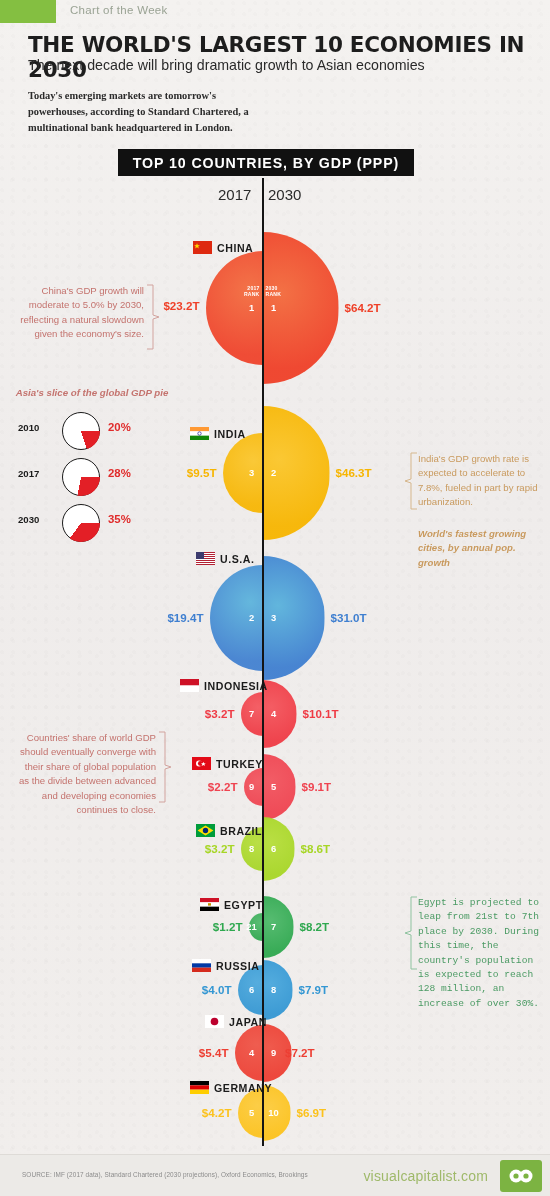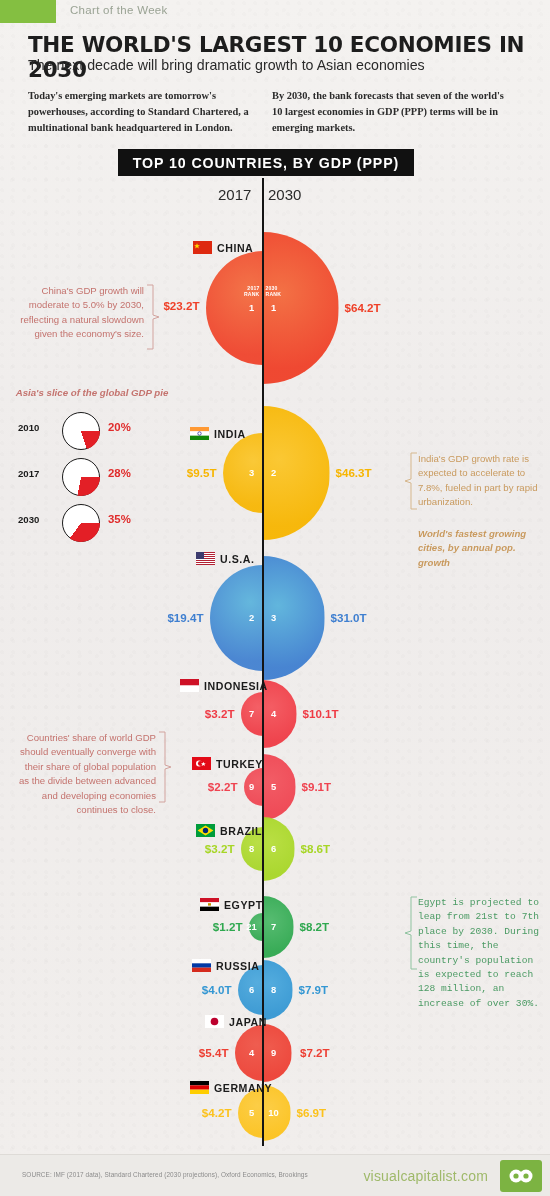--- a/index.html
+++ b/index.html
@@ -72,21 +72,20 @@
 <body>
 
 <div id="page">
   <div class="noise"></div>
 
   <div class="green-block"></div>
   <div class="kicker">Chart of the Week</div>
   <div class="title">THE WORLD'S LARGEST 10 ECONOMIES IN 2030</div>
   <div class="subtitle">The next decade will bring dramatic growth to Asian economies</div>
   <div class="intro left">Today's emerging markets are tomorrow's powerhouses, according to Standard Chartered, a multinational bank headquartered in London.</div>
-  <div class="intro right">By 2030, the bank forecasts that seven of the world's 10 largest economies in GDP (PPP) terms will be in emerging markets.</div>
 
   <div class="chart-title">TOP 10 COUNTRIES, BY GDP (PPP)</div>
   <div class="yearhdr y2017">2017</div>
   <div class="yearhdr y2030">2030</div>
   <div class="divider"></div>
 
   <div id="bubbles">
       <div class="bub" style="left: 205.5px; top: 251px; width: 114px; height: 114px; background: radial-gradient(circle at 38% 35%, rgb(243, 106, 60) 0%, rgb(239, 64, 40) 62%, rgb(239, 64, 40) 100%); clip-path: inset(0px 50% 0px 0px); opacity: 0.93;"></div>
       <div class="bub" style="left: 186.5px; top: 232px; width: 152px; height: 152px; background: radial-gradient(circle at 62% 40%, rgb(243, 106, 60) 0%, rgb(239, 64, 40) 58%, rgb(239, 64, 40) 100%); clip-path: inset(0px 0px 0px 50%); opacity: 0.95;"></div>
       <div class="flagrow" style="left: 193px; top: 241px;">
@@ -209,21 +208,21 @@
       <div class="bub" style="left: 234.5px; top: 1025px; width: 56px; height: 56px; background: radial-gradient(circle at 38% 35%, rgb(239, 82, 68) 0%, rgb(237, 63, 51) 62%, rgb(237, 63, 51) 100%); clip-path: inset(0px 50% 0px 0px); opacity: 0.93;"></div>
       <div class="bub" style="left: 233.5px; top: 1024px; width: 58px; height: 58px; background: radial-gradient(circle at 62% 40%, rgb(239, 82, 68) 0%, rgb(237, 63, 51) 58%, rgb(237, 63, 51) 100%); clip-path: inset(0px 0px 0px 50%); opacity: 0.95;"></div>
       <div class="flagrow" style="left: 205px; top: 1015px;">
         <span class="flag" style="border: none; line-height: 0;"><svg width="19" height="13" viewBox="0 0 19 13">
             <rect width="19" height="13" fill="#fff"></rect>
             <circle cx="9.5" cy="6.5" r="3.8" fill="#bc002d"></circle>
           </svg></span>
         <span class="cname">JAPAN</span>
       </div>
       <div class="val l" style="right: 321.5px; top: 1046px; color: rgb(237, 63, 51);">$5.4T</div>
-      <div class="val" style="left: 300px; top: 1046px; color: rgb(237, 63, 51);">$7.2T</div>
+      <div class="val" style="left: 285px; top: 1046px; color: rgb(237, 63, 51);">$7.2T</div>
       <div class="rank" style="left: 243.5px; top: 1047px;">4</div>
       <div class="rank" style="left: 265.5px; top: 1047px;">9</div>
       <div class="bub" style="left: 237.5px; top: 1088px; width: 50px; height: 50px; background: radial-gradient(circle at 38% 35%, rgb(253, 203, 58) 0%, rgb(252, 194, 28) 62%, rgb(252, 194, 28) 100%); clip-path: inset(0px 50% 0px 0px); opacity: 0.93;"></div>
       <div class="bub" style="left: 234.5px; top: 1085px; width: 56px; height: 56px; background: radial-gradient(circle at 62% 40%, rgb(253, 203, 58) 0%, rgb(252, 194, 28) 58%, rgb(252, 194, 28) 100%); clip-path: inset(0px 0px 0px 50%); opacity: 0.95;"></div>
       <div class="flagrow" style="left: 190px; top: 1081px;">
         <span class="flag" style="border: none; line-height: 0;"><svg width="19" height="13" viewBox="0 0 19 13">
             <rect width="19" height="4.33" fill="#000"></rect>
             <rect y="4.33" width="19" height="4.33" fill="#dd0000"></rect>
             <rect y="8.66" width="19" height="4.34" fill="#ffce00"></rect>
           </svg></span>

